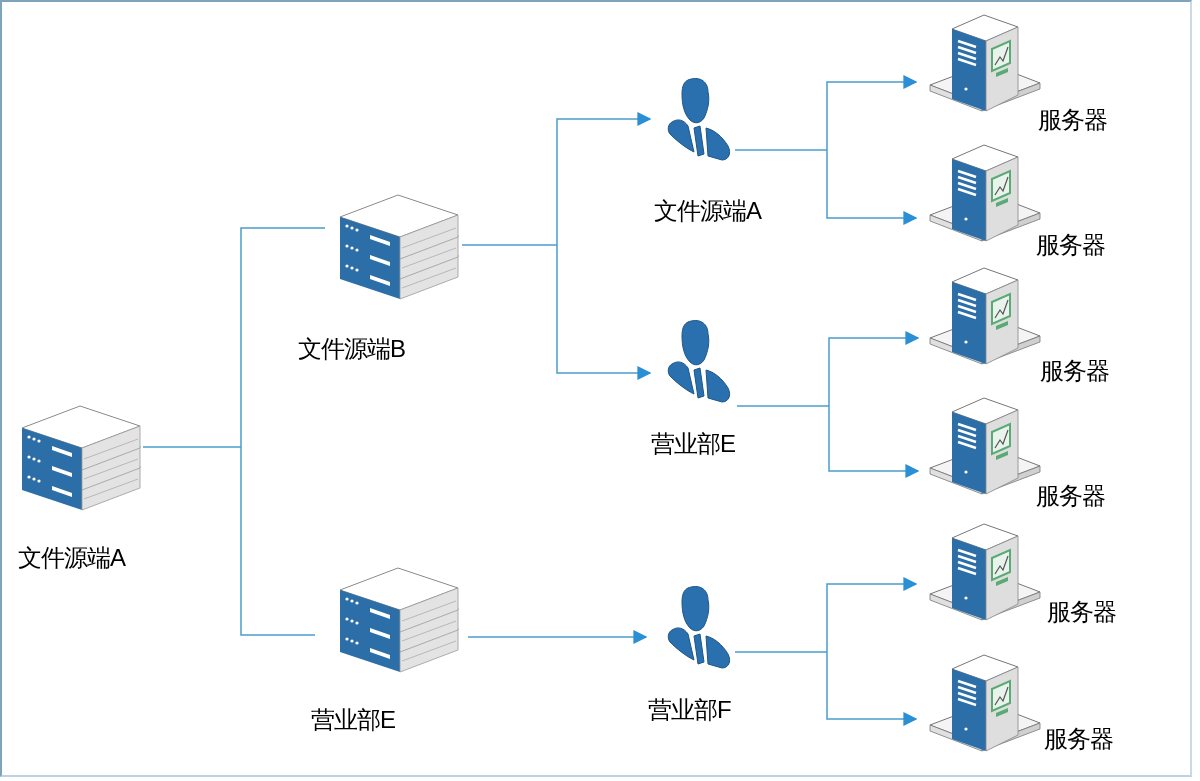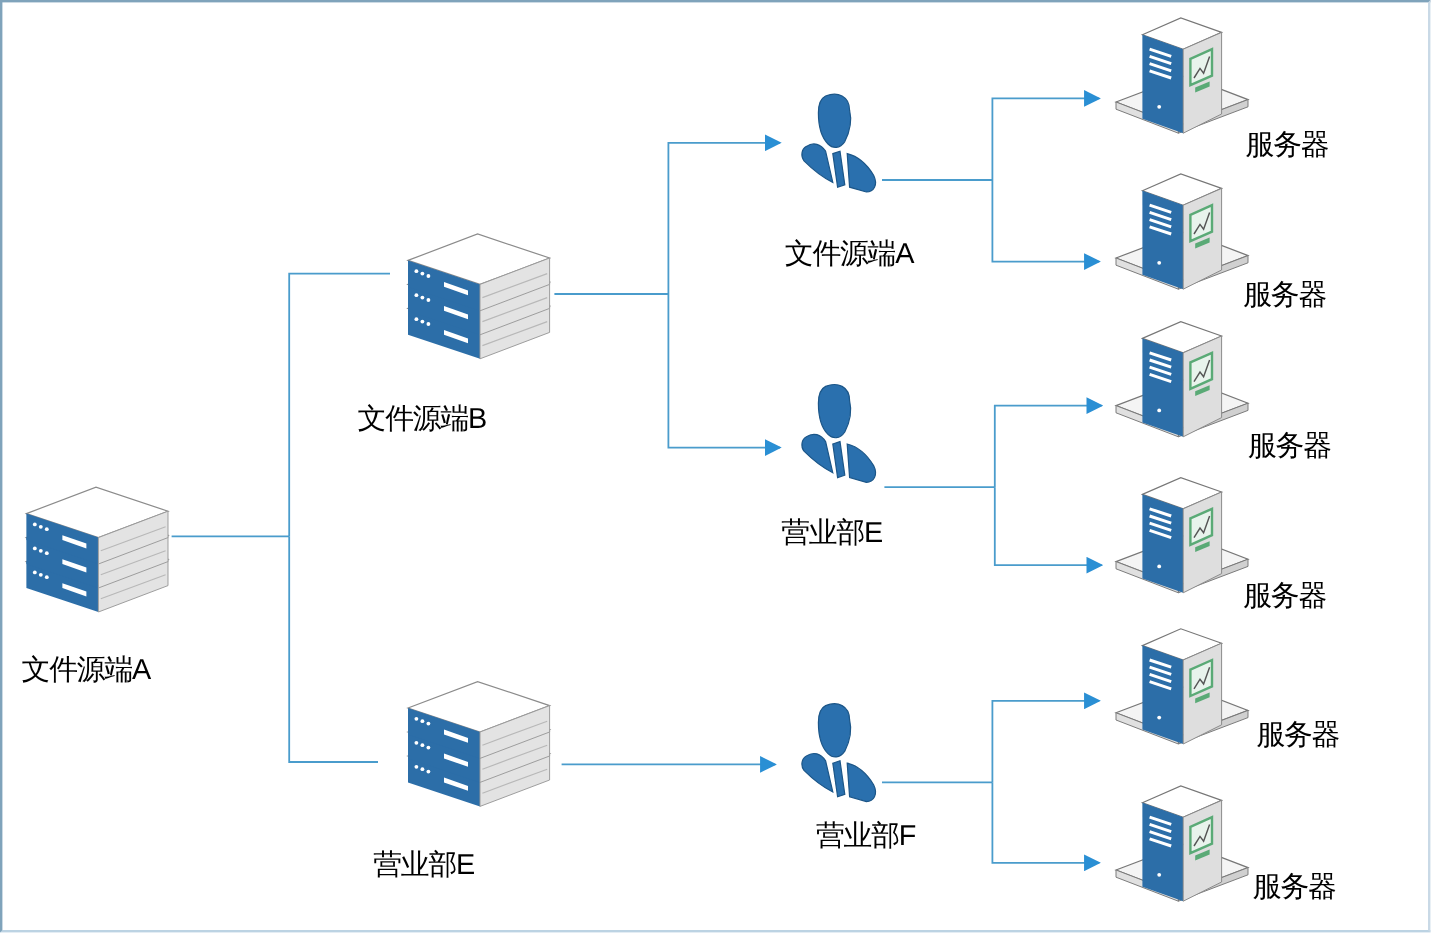--- a/index.html
+++ b/index.html
@@ -107,20 +107,20 @@
   <use href="#tower" x="930" y="524"></use>
   <use href="#tower" x="930" y="655"></use>
 </svg>
 
 <div class="label" style="left:18px; top:542px;">文件源端A</div>
 <div class="label" style="left:298px; top:333px;">文件源端B</div>
 <div class="label" style="left:311px; top:704px;">营业部E</div>
 
 <div class="label" style="left:654px; top:195px;">文件源端A</div>
 <div class="label" style="left:651px; top:428px;">营业部E</div>
-<div class="label" style="left:648px; top:680px;margin-left:32px;">营业部F</div>
+<div class="label" style="left:648px; top:694px;">营业部F</div>
 
 <div class="label" style="left:1038px; top:104px;">服务器</div>
 <div class="label" style="left:1036px; top:229px;">服务器</div>
 <div class="label" style="left:1040px; top:355px;">服务器</div>
 <div class="label" style="left:1036px; top:480px;">服务器</div>
 <div class="label" style="left:1047px; top:596px;">服务器</div>
 <div class="label" style="left:1044px; top:723px;">服务器</div>
 
 </body></html>

